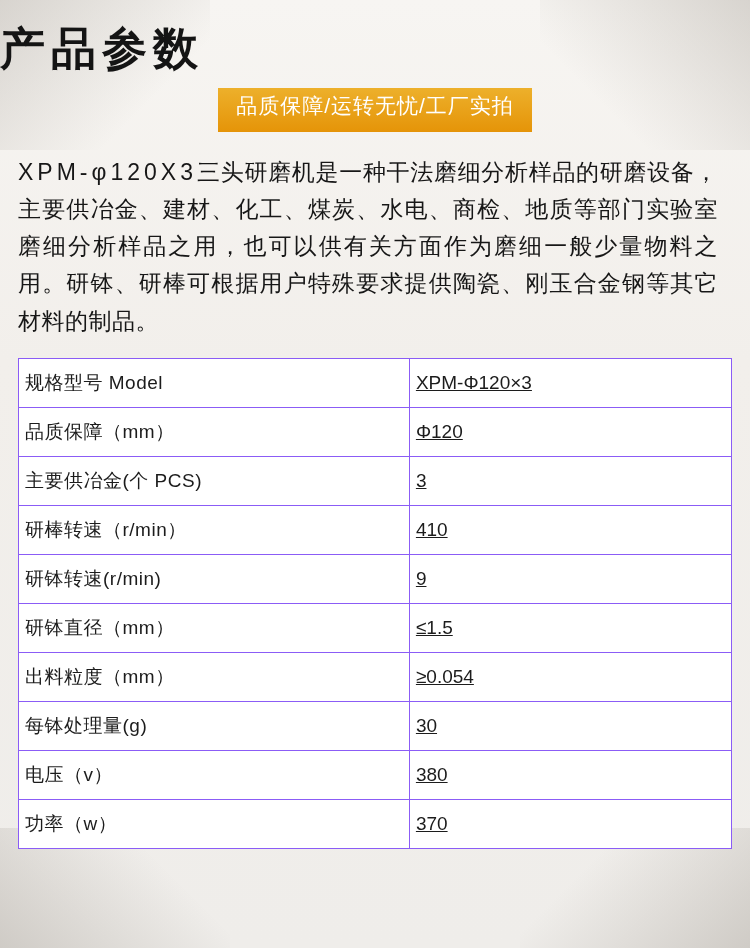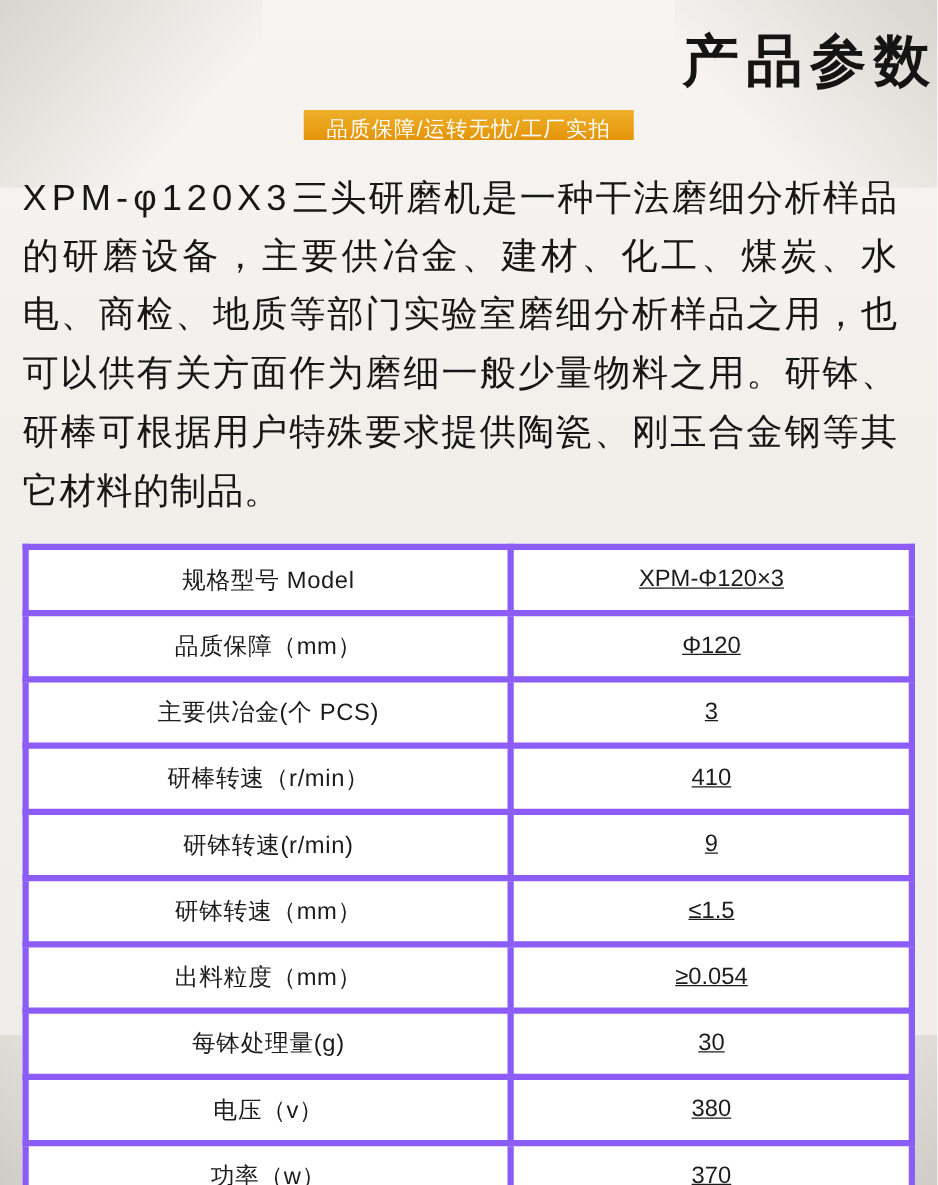--- a/index.html
+++ b/index.html
@@ -46,51 +46,51 @@
   .corner-br {
     position: absolute;
     bottom: 0; right: 0;
     width: 230px; height: 120px;
     background: linear-gradient(315deg, rgba(186,181,174,0.6) 0%, rgba(230,227,222,0.0) 70%);
     pointer-events: none;
   }
 
   .title {
     position: relative;
-    text-align: right;
+    text-align: left;
     font-size: 45px;
     font-weight: bold;
     letter-spacing: 6px;
     color: #141414;
     padding-top: 24px;
     line-height: 1.1;
     z-index: 2;
   }
   .subtitle-wrap {
     position: relative;
     text-align: center;
     margin-top: 14px;
     z-index: 2;
   }
   .subtitle {
     display: inline-block;
     background: #e8a11c;
     background: linear-gradient(180deg, #edb02b 0%, #e59408 100%);
     color: #ffffff;
-    font-size: 17px;
+    font-size: 21px;
     letter-spacing: 1px;
-    padding: 7px 18px 0 18px;
+    padding: 7px 18px 16px 18px;
     line-height: 1;
     white-space: nowrap;
   }
 
   .intro {
     position: relative;
     margin: 22px 32px 0 18px;
-    font-size: 29px;
+    font-size: 23px;
     line-height: 1.62;
     color: #171717;
     text-align: justify;
     text-justify: inter-ideograph;
     letter-spacing: 0.5px;
     z-index: 2;
   }
   .intro .lead {
     letter-spacing: 4px;
   }
@@ -98,25 +98,24 @@
   .spec-table {
     position: relative;
     margin: 18px 18px 0 18px;
     width: 714px;
     border-collapse: collapse;
     background: #ffffff;
     z-index: 2;
     table-layout: fixed;
   }
   .spec-table td {
-    border: 5px solid #8b5cf6;
+    border: 1px solid #8b5cf6;
     height: 48px;
     font-size: 19px;
     color: #1c1c1c;
-    text-align: center;
     vertical-align: middle;
     padding: 0 6px;
   }
   .spec-table td.label {
     width: 55%;
     letter-spacing: 0.5px;
   }
   .spec-table td.value {
     width: 45%;
     text-decoration: underline;
@@ -155,21 +154,21 @@
         </tr>
         <tr>
           <td class="label">研棒转速（r/min）</td>
           <td class="value">410</td>
         </tr>
         <tr>
           <td class="label">研钵转速(r/min)</td>
           <td class="value">9</td>
         </tr>
         <tr>
-          <td class="label">研钵转速（mm）</td>
+          <td class="label">研钵直径（mm）</td>
           <td class="value">≤1.5</td>
         </tr>
         <tr>
           <td class="label">出料粒度（mm）</td>
           <td class="value">≥0.054</td>
         </tr>
         <tr>
           <td class="label">每钵处理量(g)</td>
           <td class="value">30</td>
         </tr>

